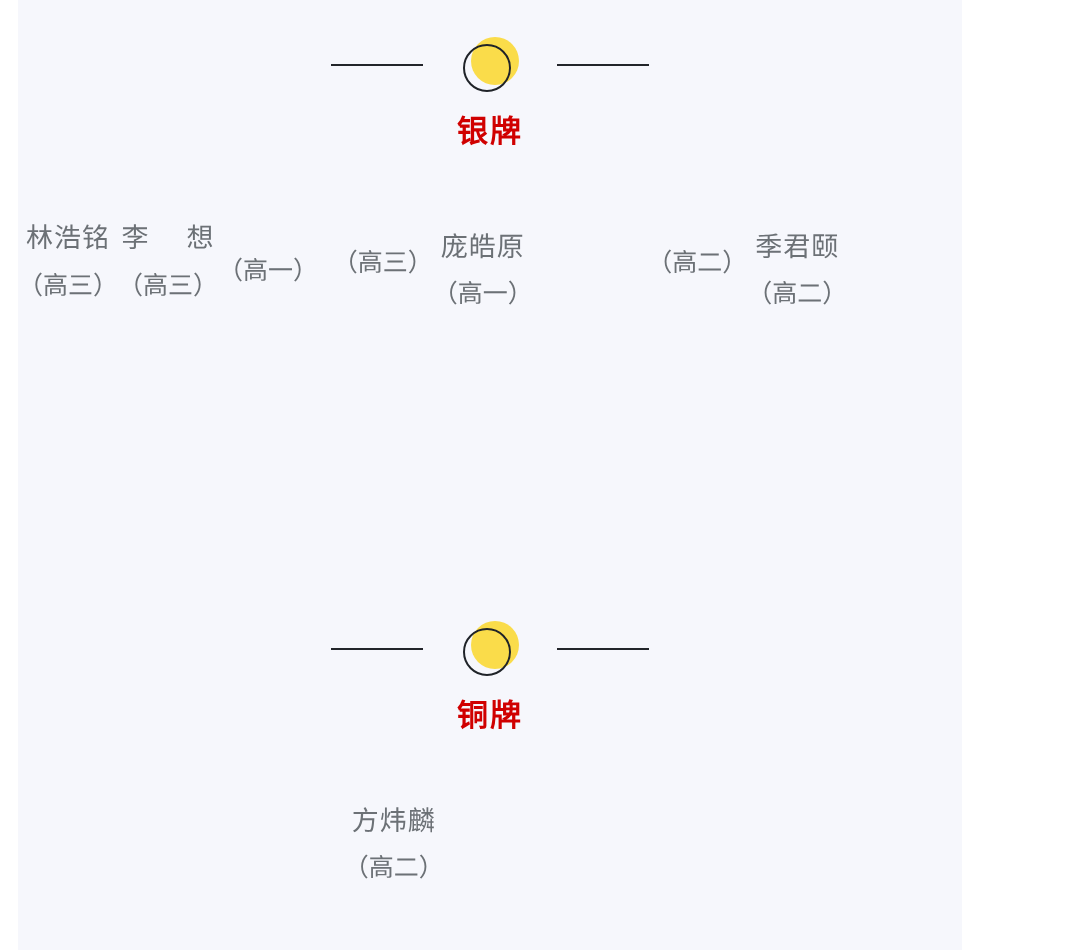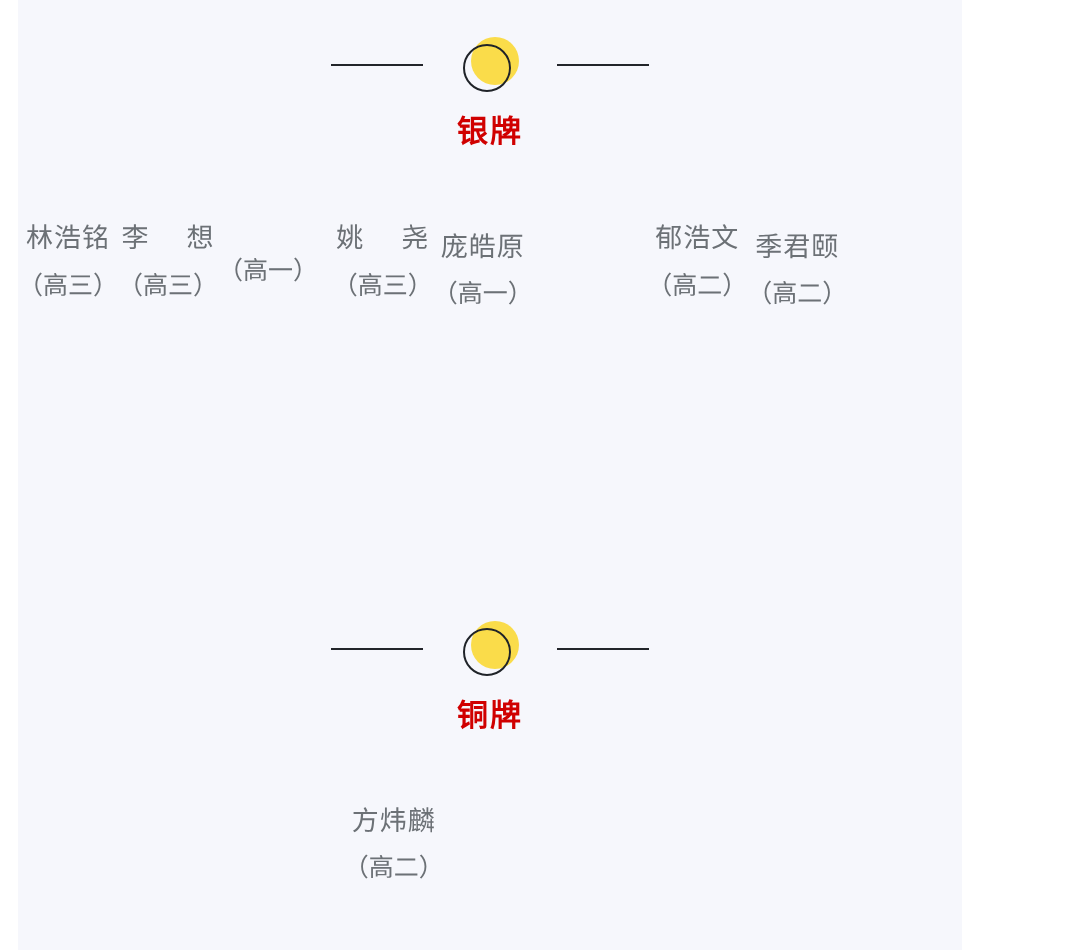--- a/index.html
+++ b/index.html
@@ -157,32 +157,30 @@
         <div class="winner-name spaced">李  想</div>
         <div class="winner-grade">（高三）</div>
       </div>
       <div class="winner">
         <div class="winner-grade">（高一）</div>
       </div>
     </div>
 
     <div class="col">
       <div class="winner">
-        <div class="winner-name spaced">姚  尧</div>
         <div class="winner-grade">（高三）</div>
       </div>
       <div class="winner">
         <div class="winner-name">庞皓原</div>
         <div class="winner-grade">（高一）</div>
       </div>
     </div>
 
     <div class="col">
       <div class="winner">
-        <div class="winner-name">郁浩文</div>
         <div class="winner-grade">（高二）</div>
       </div>
       <div class="winner">
         <div class="winner-name">季君颐</div>
         <div class="winner-grade">（高二）</div>
       </div>
     </div>
   </div>
 
   <div class="medal-section section-bronze">

